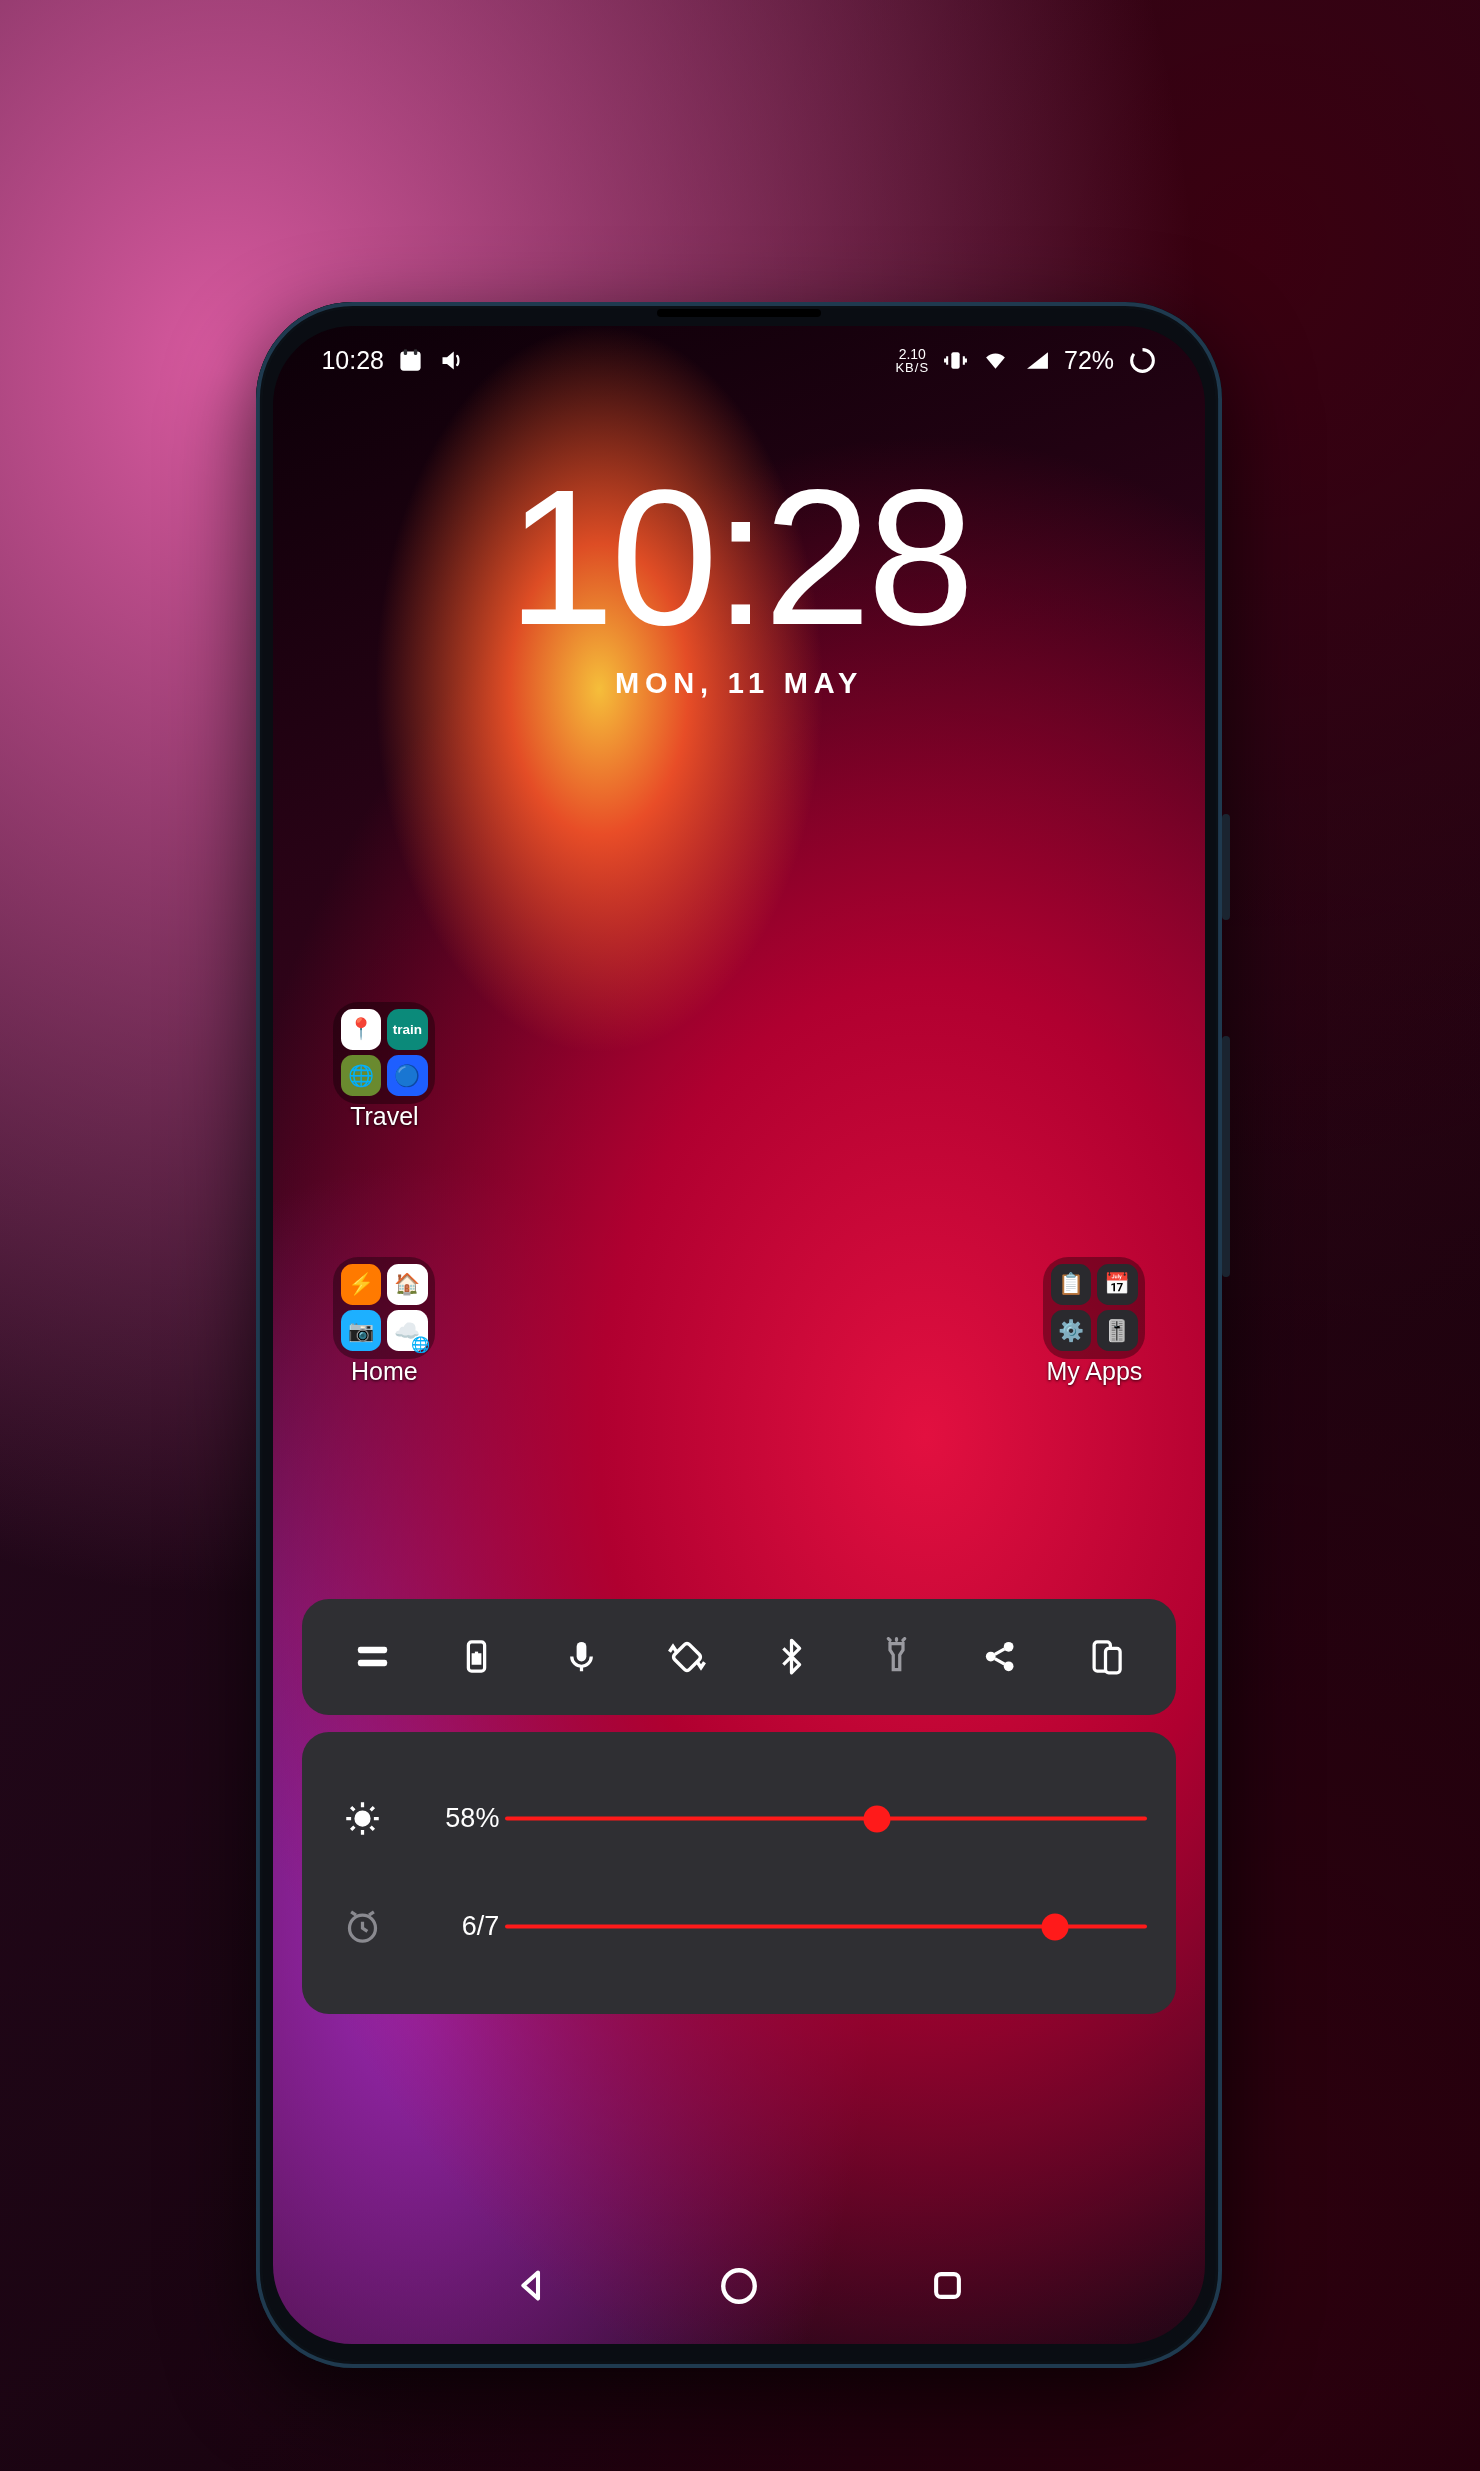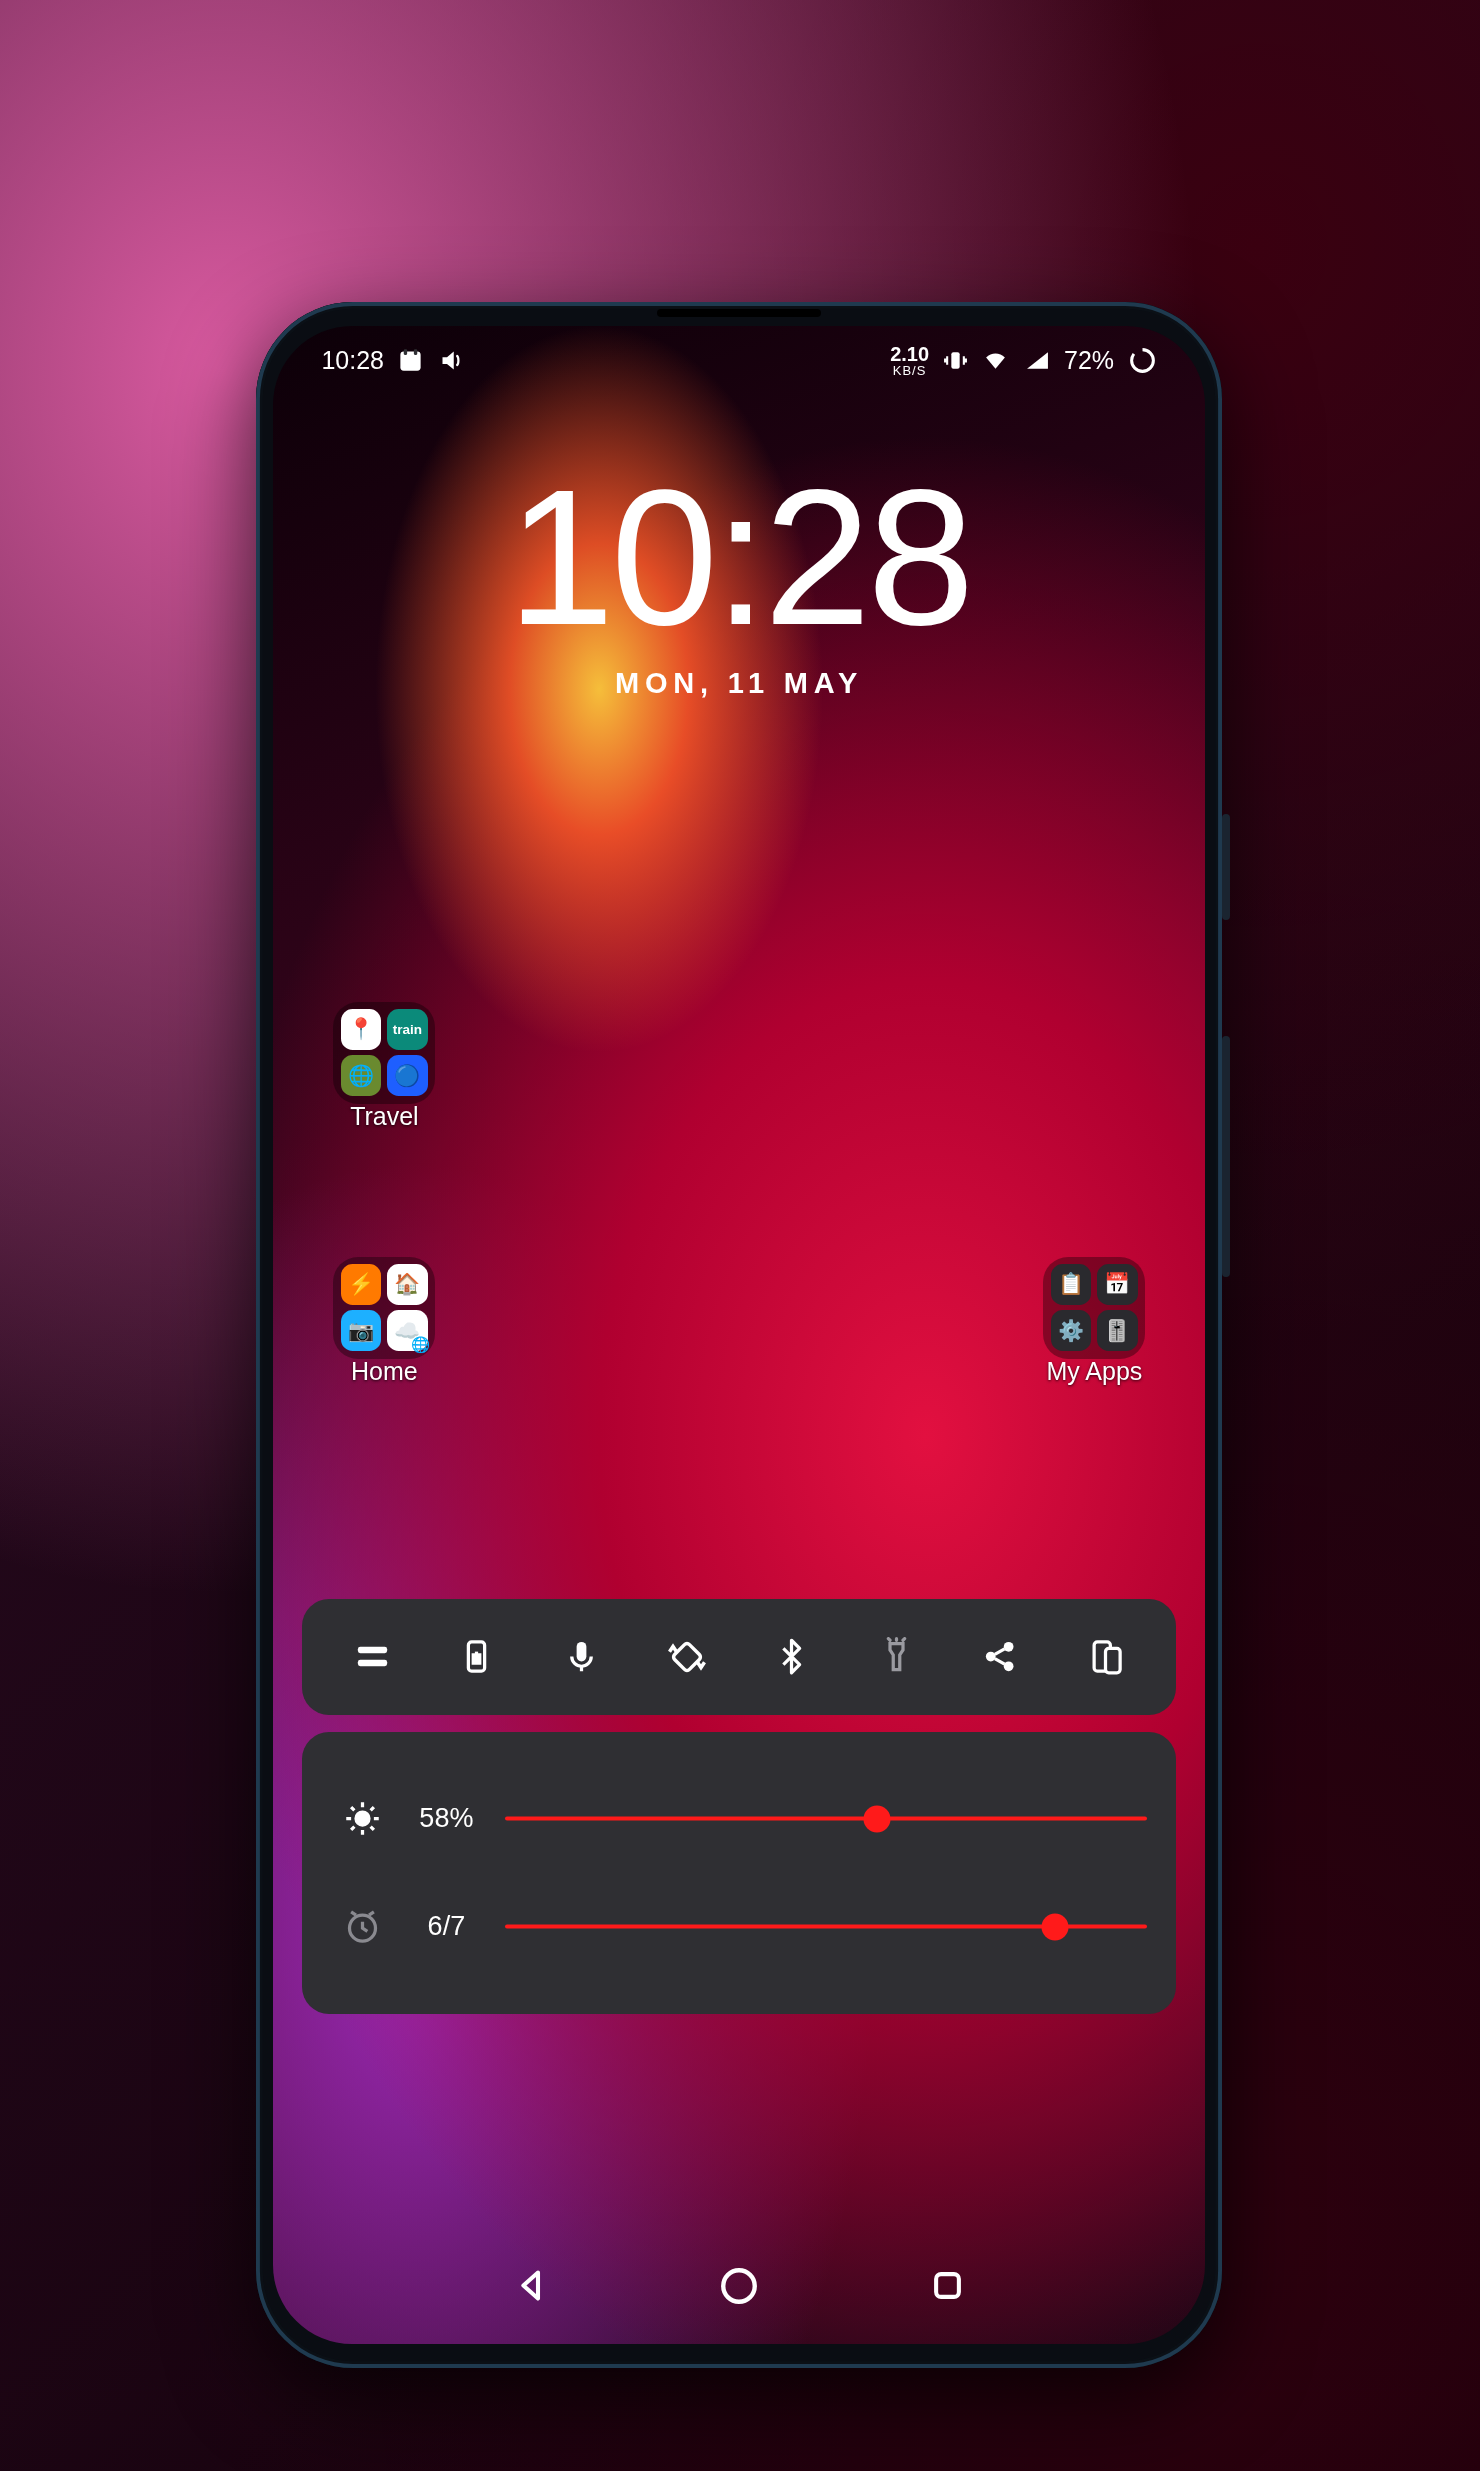--- a/index.html
+++ b/index.html
@@ -48,21 +48,21 @@
   .earpiece { position:absolute; top:7.7px; left:50%; transform:translateX(-50%); width:164px; height:7.7px; background:#000; border-radius:4.8px; }
 
   
   .statusbar {
     position:absolute; top:0; left:0; right:0; height:70px;
     display:flex; align-items:center; justify-content:space-between;
     padding:0 48px; font-size:25px; font-weight:500;
   }
   .sb-left, .sb-right { display:flex; align-items:center; gap:13.5px; }
   .sb-right .col { display:flex; flex-direction:column; align-items:center; line-height:1; }
-  .sb-right .col span:first-child{font-size:20px;font-weight:700;}
+  .sb-right .col span:first-child{font-size:14px;font-weight:400;}
   .sb-right .col span:last-child{font-size:13px;letter-spacing:1px;}
   .ico { display:inline-flex; }
 
   
   .clockwidget { position:absolute; top:135px; left:0; right:0; text-align:center; }
   .clockwidget .time { font-size:193px; font-weight:300; letter-spacing:-3.9px; line-height:1; }
   .clockwidget .date { margin-top:13.5px; font-size:29px; font-weight:600; letter-spacing:5.8px; }
 
   
   .folder {
@@ -84,21 +84,21 @@
   .tilebar .tile { width:52px; height:52px; display:flex; align-items:center; justify-content:center; }
 
   
   .sliders {
     position:absolute; left:29px; right:29px; top:1406px;
     background:#2f2f33; border-radius:27px;
     padding:33px 29px;
   }
   .srow { display:flex; align-items:center; height:108px; }
   .srow .sic { width:62px; display:flex; justify-content:center; }
-  .srow .sval { width:106px; text-align:center; font-size:27px; font-weight:500; }
+  .srow .sval { width:106px; text-align:right; font-size:27px; font-weight:500; }
   .srow .strack { flex:1; position:relative; height:42px; margin-left:5.8px; }
   .strack .tr { position:absolute; left:0; right:0; top:50%; transform:translateY(-50%); height:4.8px; background:#ff1a1a; border-radius:2.9px; }
   .strack .thumb { position:absolute; top:50%; transform:translate(-50%,-50%); width:27px; height:27px; background:#ff1a1a; border-radius:50%; }
 
   
   .navbar {
     position:absolute; left:0; right:0; bottom:0; height:116px;
     display:flex; align-items:center; justify-content:center; gap:154px;
   }
   .navbar .nbtn { width:54px; height:54px; display:flex; align-items:center; justify-content:center; }

